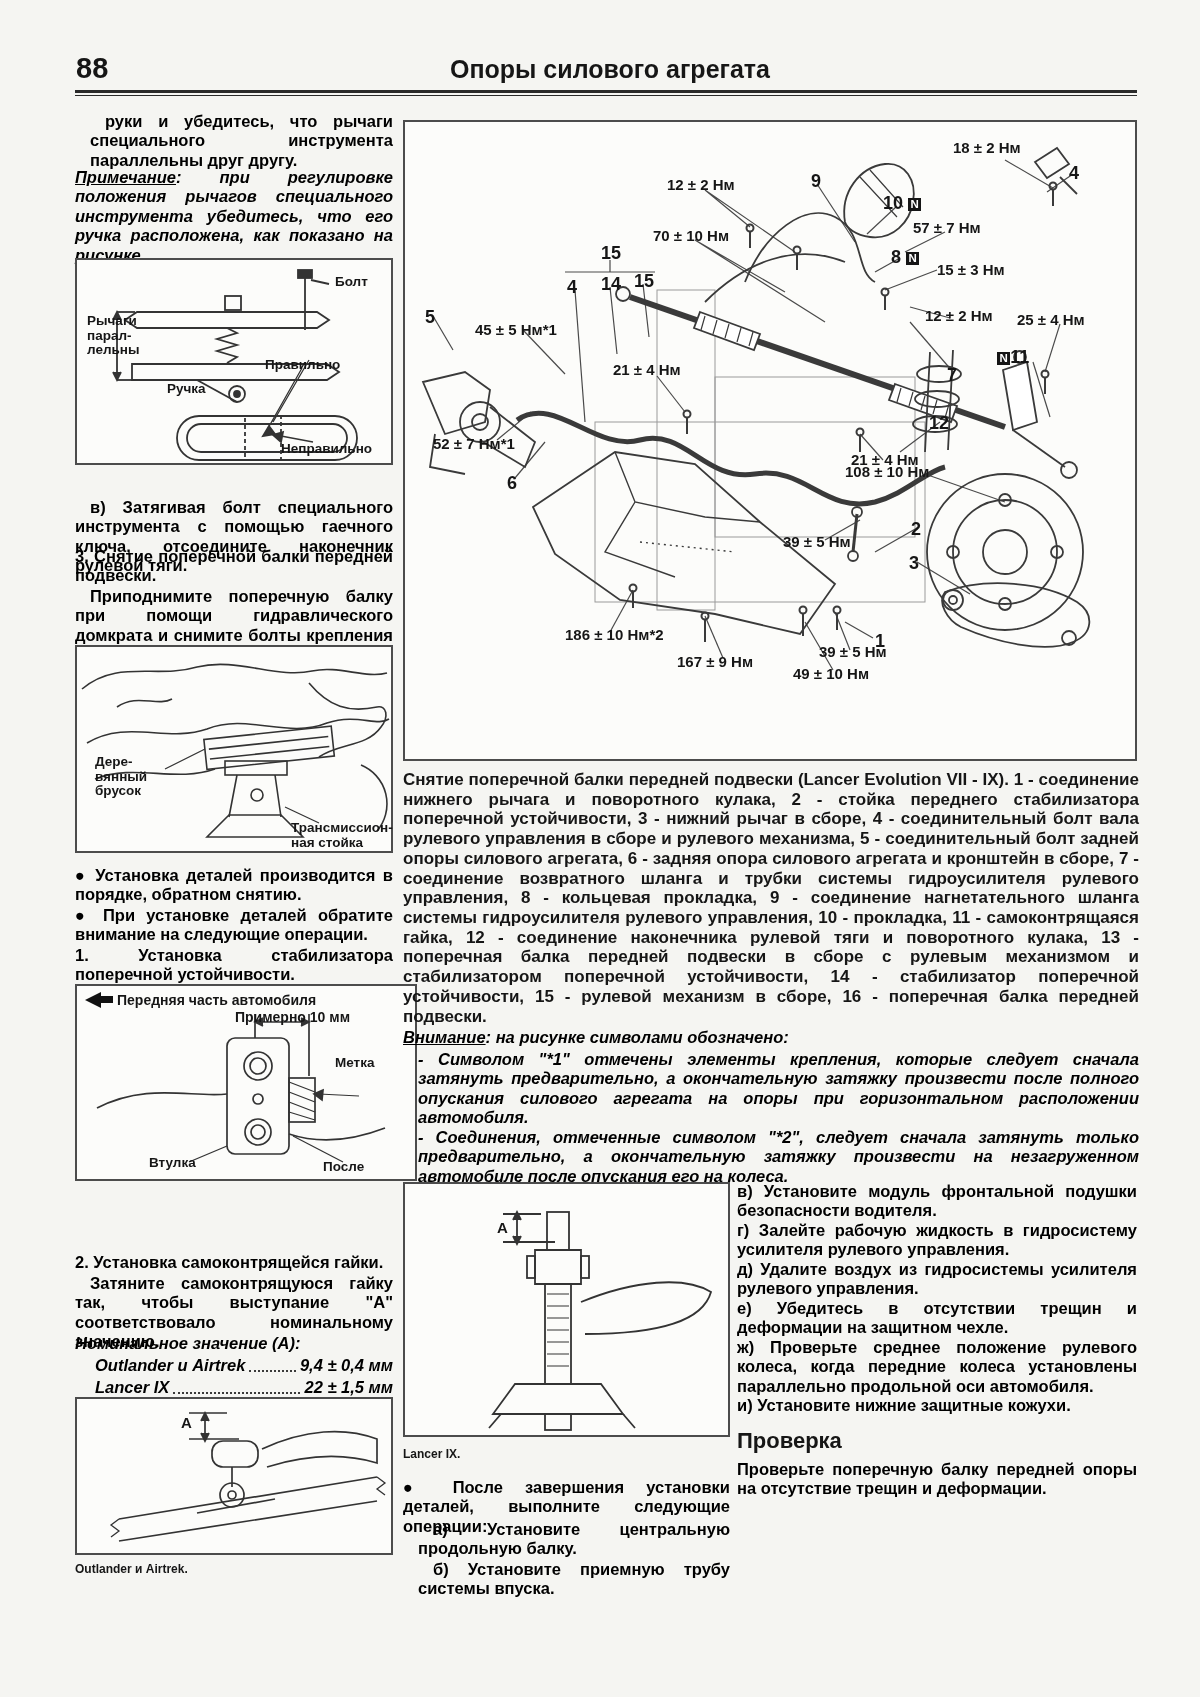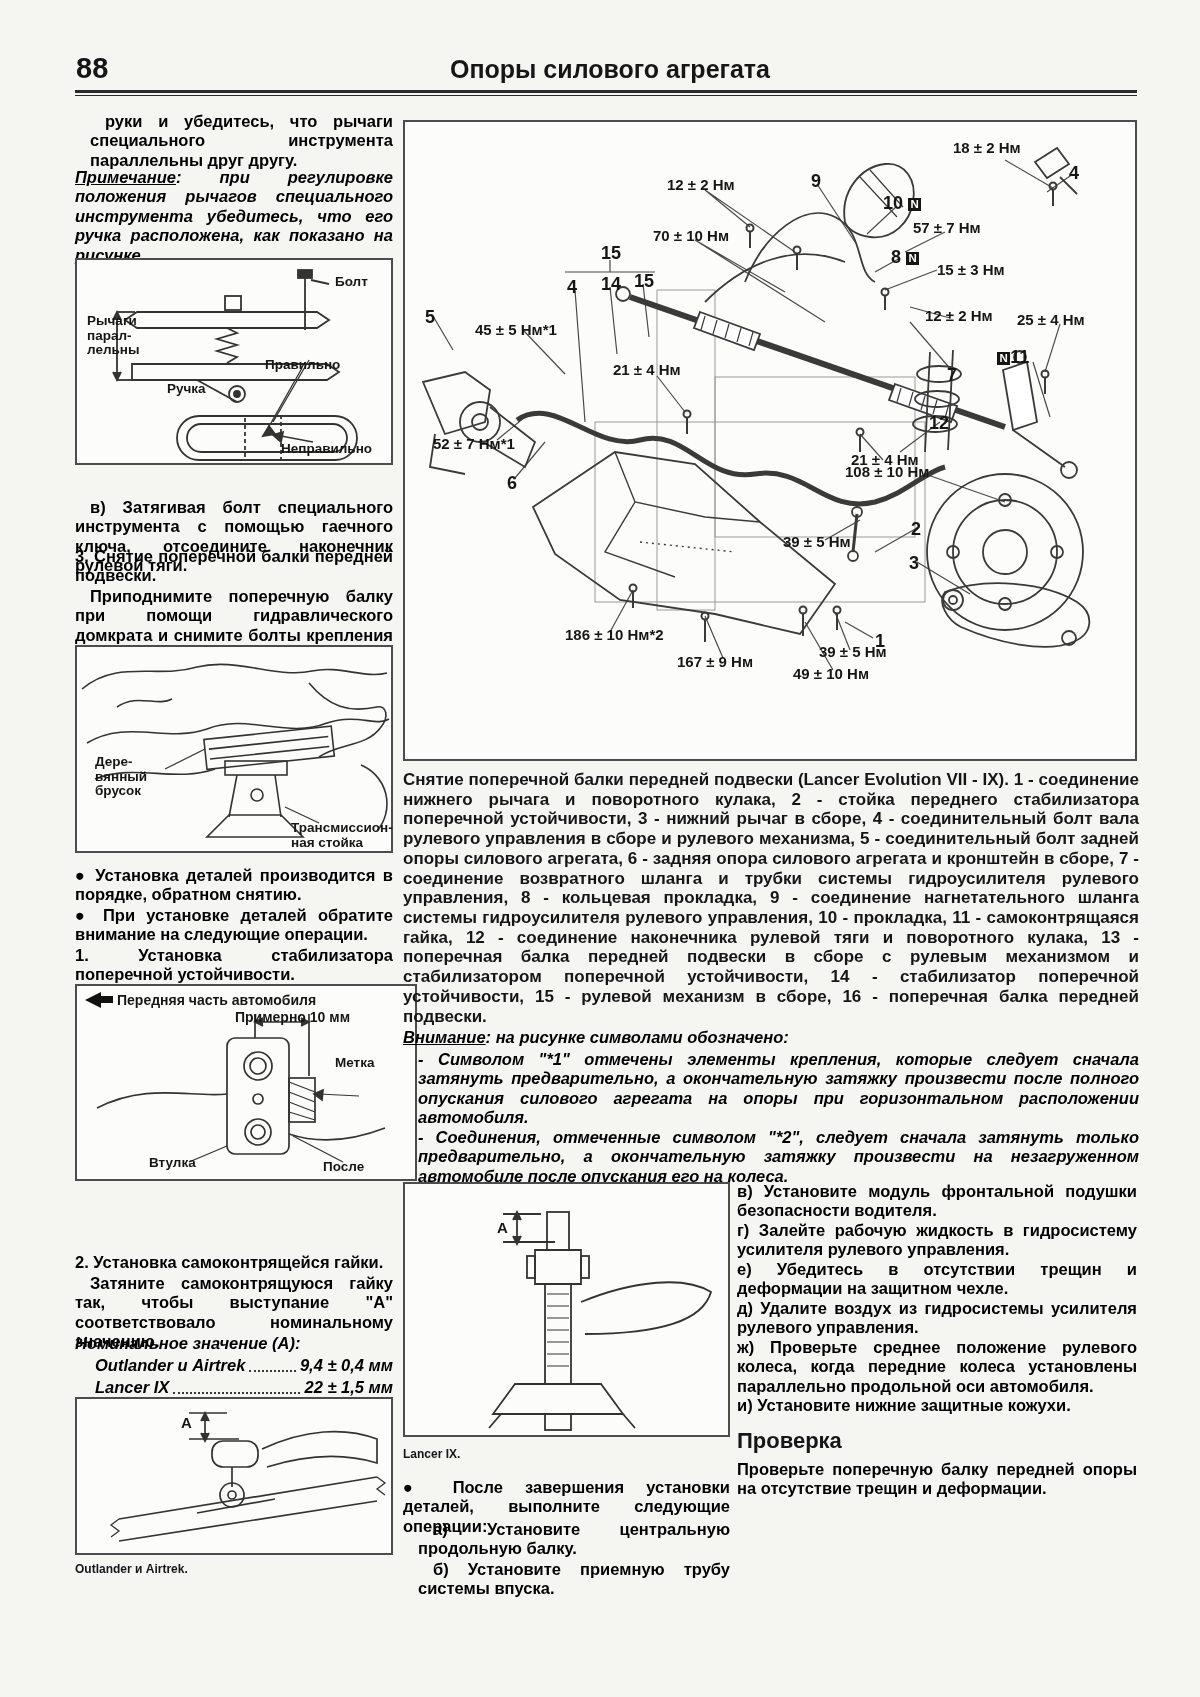--- a/index.html
+++ b/index.html
@@ -382,19 +382,19 @@
   <span class="flabel" style="left:92px;top:36px;font-size:15px">A</span>
 </div>
 <div class="abs figcap" style="left:403px;top:1447px">Lancer IX.</div>
 <div class="abs txt" style="left:403px;top:1478px;width:327px">●&nbsp;<span>После завершения установки деталей, выполните следующие операции:</span></div>
 <div class="abs txt ind" style="left:418px;top:1520px;width:312px">а) Установите центральную продольную балку.</div>
 <div class="abs txt ind" style="left:418px;top:1560px;width:312px">б) Установите приемную трубу системы впуска.</div>
 
 <div class="abs" style="left:737px;top:1182px;width:400px">
   <div class="txt">в) Установите модуль фронтальной подушки безопасности водителя.</div>
   <div class="txt">г) Залейте рабочую жидкость в гидросистему усилителя рулевого управления.</div>
+  <div class="txt">д) Удалите воздух из гидросистемы усилителя рулевого управления.</div>
   <div class="txt">е) Убедитесь в отсутствии трещин и деформации на защитном чехле.</div>
-  <div class="txt">д) Удалите воздух из гидросистемы усилителя рулевого управления.</div>
   <div class="txt">ж) Проверьте среднее положение рулевого колеса, когда передние колеса установлены параллельно продольной оси автомобиля.</div>
   <div class="txt">и) Установите нижние защитные кожухи.</div>
   <div class="h2" style="margin-top:12px">Проверка</div>
   <div class="txt" style="margin-top:6px">Проверьте поперечную балку передней опоры на отсутствие трещин и деформации.</div>
 </div>
 
 </body></html>

